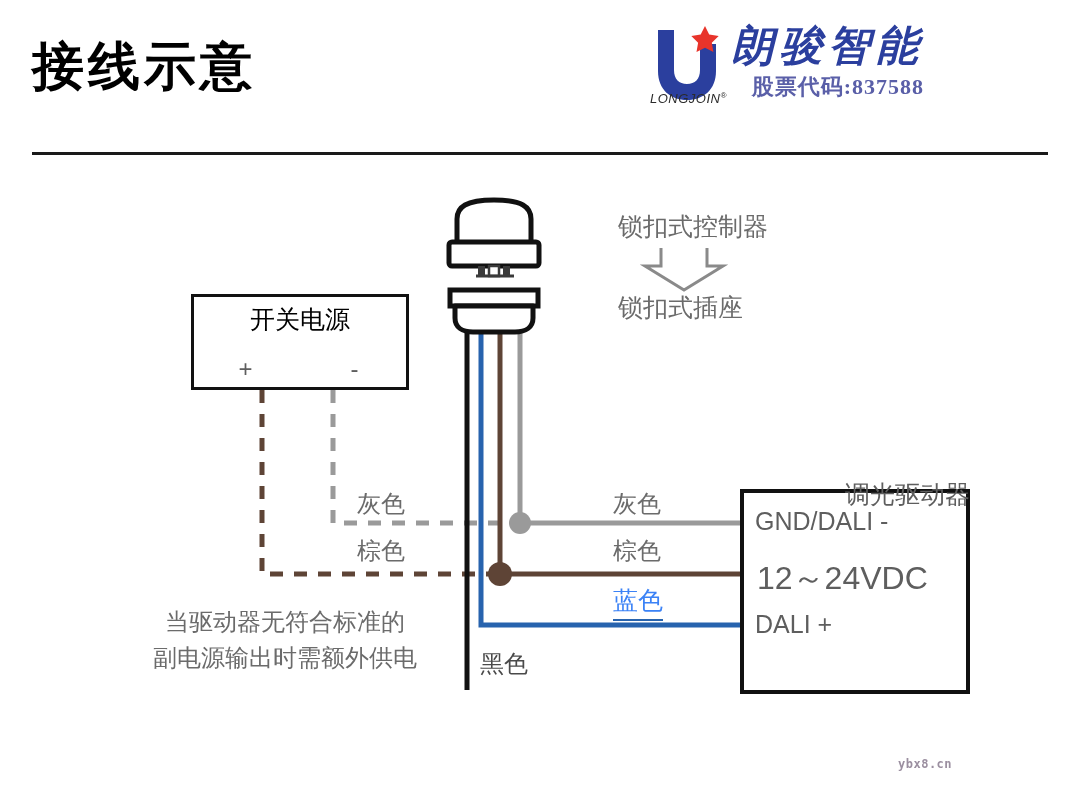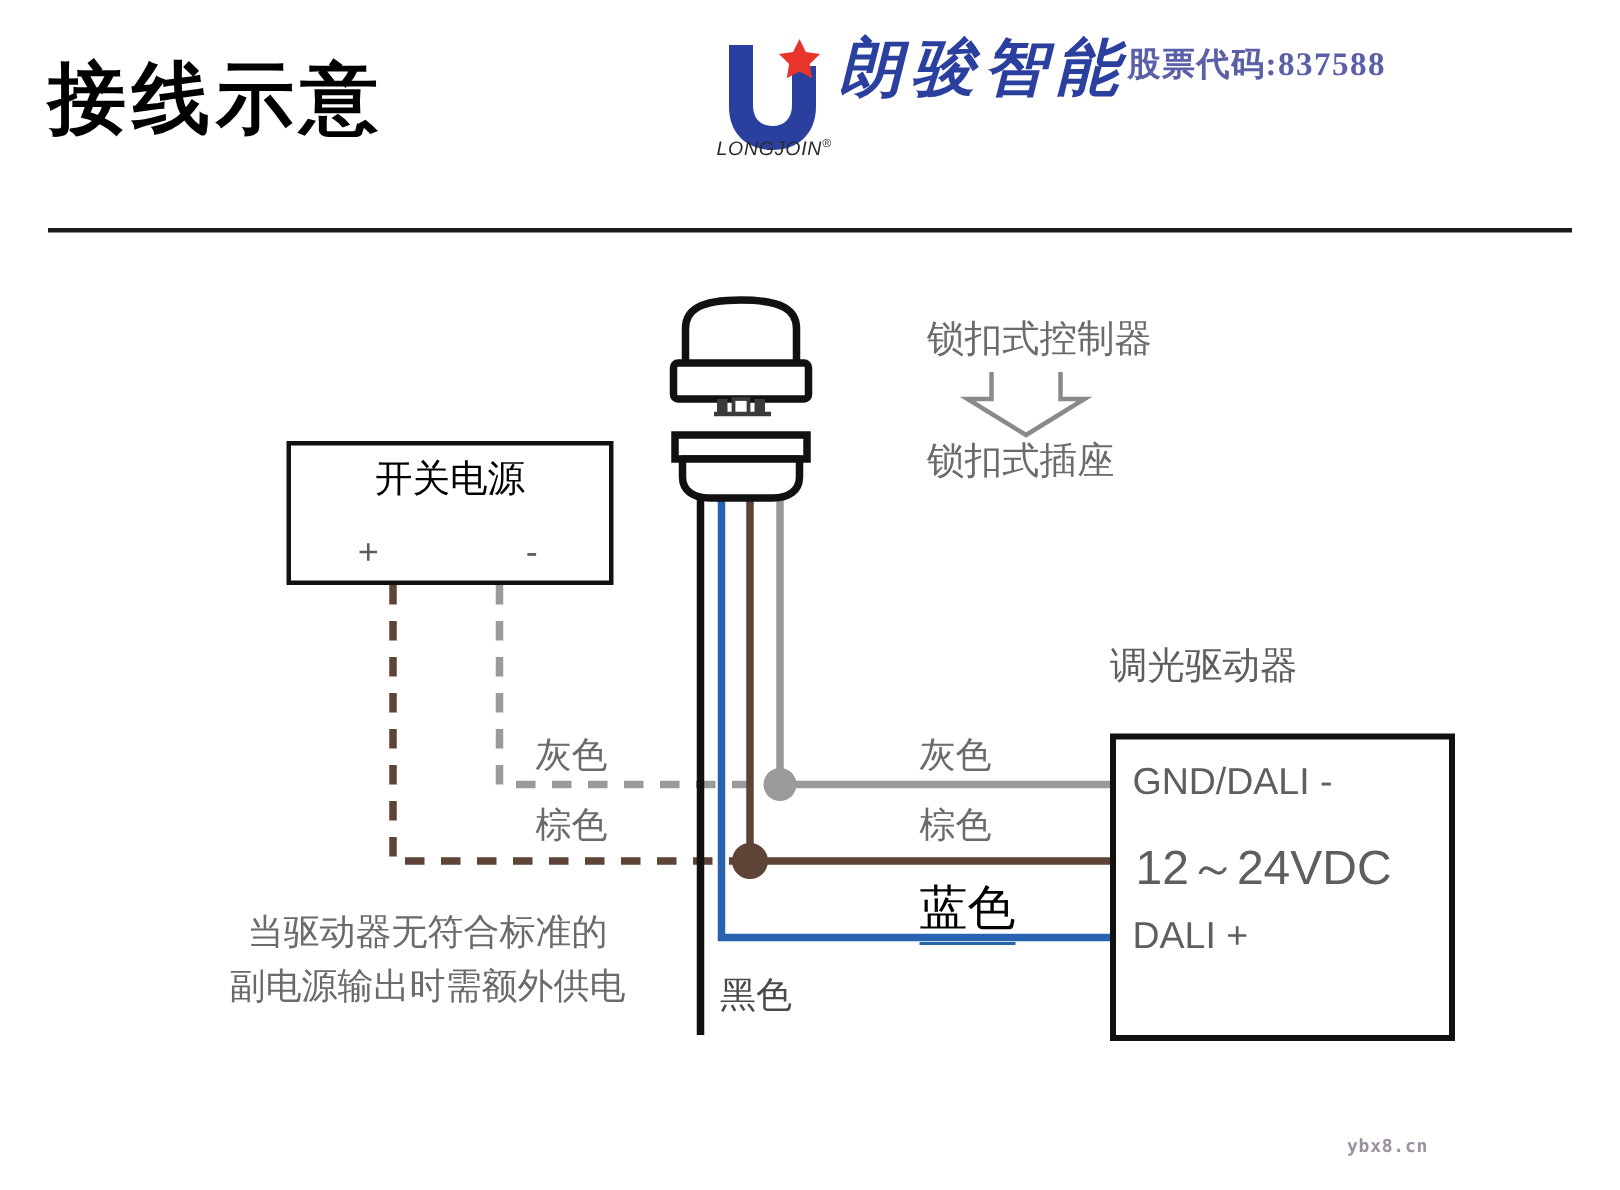--- a/index.html
+++ b/index.html
@@ -34,21 +34,21 @@
     position:relative;width:74px;height:84px;
     margin-right:8px;flex:0 0 auto;
   }
   .brand-mark svg{display:block;}
   .brand-latin{
     position:absolute;left:0;bottom:2px;
     font-size:13px;font-weight:normal;font-style:italic;
     color:#2b2b2b;letter-spacing:.5px;white-space:nowrap;
   }
   .brand-latin sup{font-size:8px;vertical-align:super;}
-  .brand-text{display:flex;flex-direction:row;justify-content:flex-start;}
+  .brand-text{display:flex;flex-direction:column;justify-content:flex-start;}
   .brand-name{
     font-family:"Liberation Serif","DejaVu Serif",serif;
     font-size:42px;font-weight:bold;font-style:italic;
     color:#2b3f9e;letter-spacing:6px;line-height:1.05;
     white-space:nowrap;
   }
   .brand-stock{
     font-family:"Liberation Serif","DejaVu Serif",serif;
     font-size:22px;font-weight:bold;
     color:#5a5fa8;letter-spacing:1px;margin-top:4px;
@@ -66,36 +66,36 @@
   }
 
   
   #psu-box{left:191px;top:294px;width:218px;height:96px;border-width:3px;}
   #psu-title{left:191px;top:303px;width:218px;font-size:25px;color:#000000;text-align:center;}
   #psu-plus{left:191px;top:353px;width:109px;font-size:24px;color:#5e5e5e;text-align:center;}
   #psu-minus{left:300px;top:353px;width:109px;font-size:24px;color:#5e5e5e;text-align:center;}
 
   
   #drv-box{left:740px;top:489px;width:230px;height:205px;border-width:4px;}
-  #drv-title{left:740px;top:428px;width:230px;font-size:25px;color:#5e5e5e;text-align:left;}
+  #drv-title{left:740px;top:478px;width:230px;font-size:25px;color:#5e5e5e;text-align:right;}
   #drv-t1{left:755px;top:505px;font-size:25px;color:#5e5e5e;}
   #drv-t2{left:757px;top:557px;font-size:32px;color:#5e5e5e;}
   #drv-t3{left:755px;top:608px;font-size:25px;color:#5e5e5e;}
   #drv-caption{left:740px;top:716px;width:230px;font-size:23px;color:#6b6b6b;text-align:center;}
 
   
   #ann-top{left:618px;top:210px;font-size:25px;color:#6b6b6b;}
   #ann-bot{left:618px;top:291px;font-size:25px;color:#6b6b6b;}
 
   
   #lab-gray-l{left:357px;top:488px;font-size:24px;color:#6b6b6b;}
   #lab-brown-l{left:357px;top:535px;font-size:24px;color:#6b6b6b;}
   #lab-gray-r{left:613px;top:488px;font-size:24px;color:#6b6b6b;}
   #lab-brown-r{left:613px;top:535px;font-size:24px;color:#6b6b6b;}
-  #lab-blue{left:613px;top:584px;font-size:32px;color:#000000;
+  #lab-blue{left:613px;top:584px;font-size:25px;color:#3b82f6;
             border-bottom:2px solid #2763ae;padding-bottom:1px;}
   #lab-black{left:480px;top:648px;font-size:24px;color:#4a4a4a;}
 
   
   #psu-note{left:125px;top:604px;width:320px;font-size:24px;color:#6b6b6b;
             text-align:center;line-height:1.5;}
 
   
   #watermark{
     position:absolute;left:898px;top:757px;

